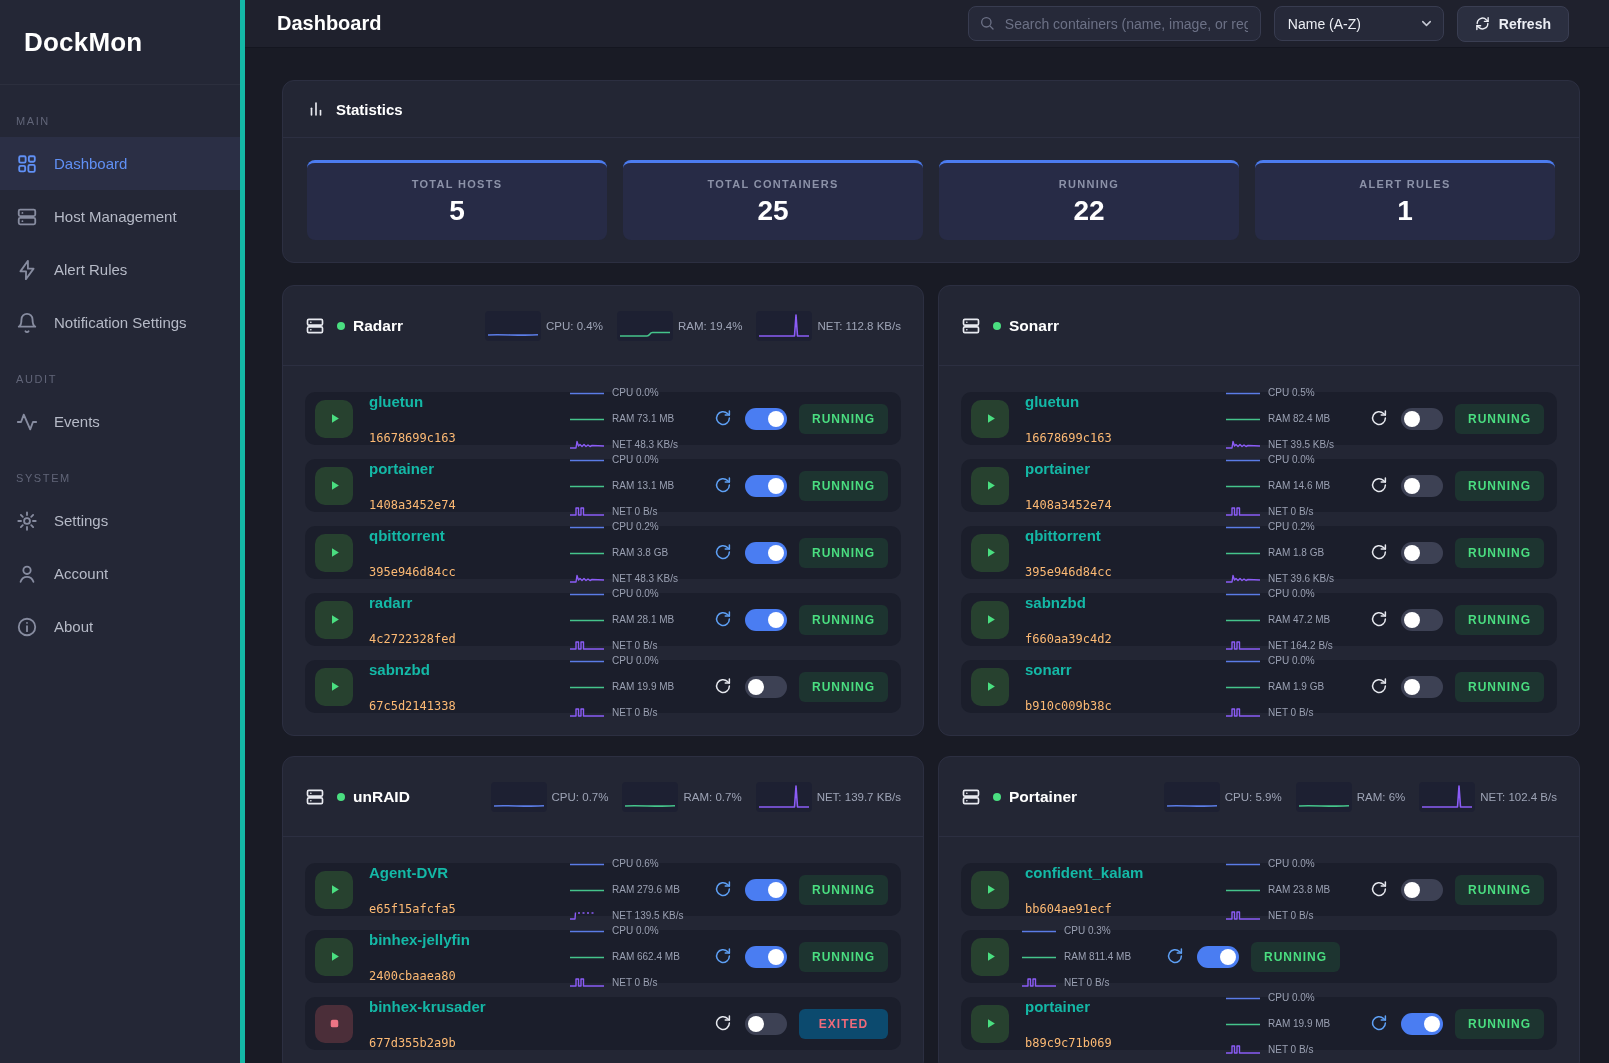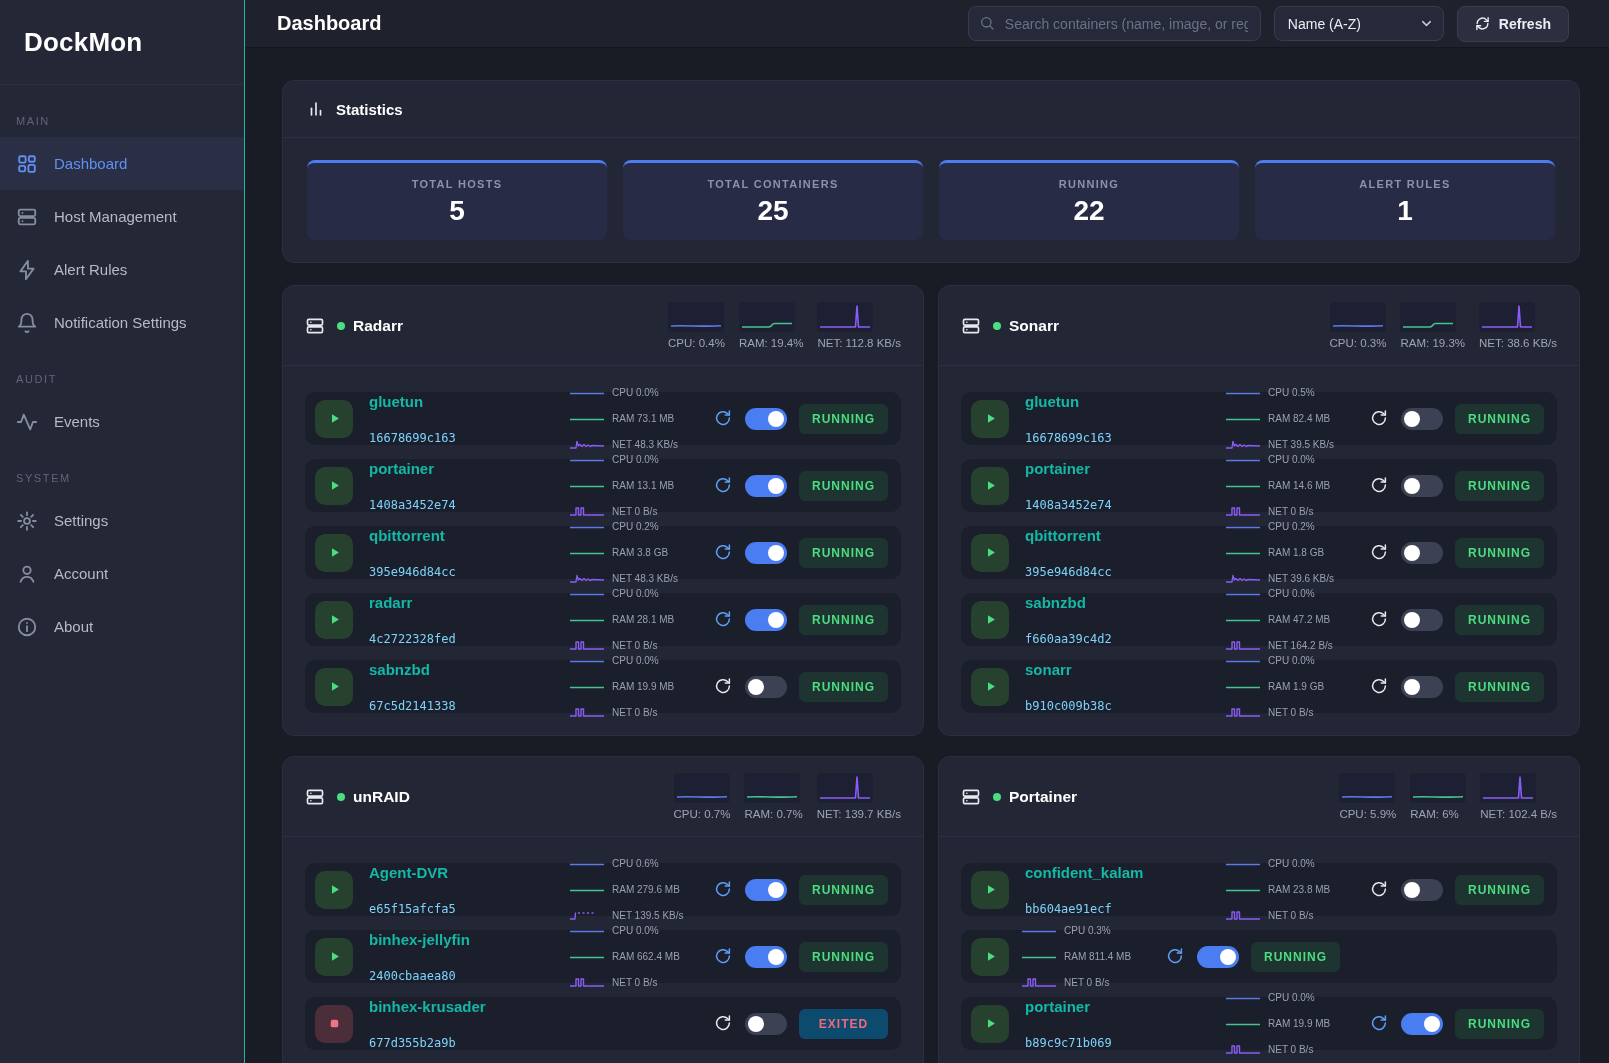--- a/index.html
+++ b/index.html
@@ -1,20 +1,20 @@
 <!DOCTYPE html>
 <html><head>
 <meta charset="utf-8">
 <style>
   *{box-sizing:border-box;margin:0;padding:0}
   html,body{width:1609px;height:1063px;overflow:hidden}
   body{background:#191b25;font-family:"Liberation Sans",sans-serif;display:flex;color:#e8eaf0}
 
   
-  .sidebar{width:245px;flex:none;background:#242736;border-right:1px solid #14b8a6;display:flex;flex-direction:column}
+  .sidebar{width:245px;flex:none;background:#242736;border-right:5px solid #14b8a6;display:flex;flex-direction:column}
   .logo{padding:27px 24px 26px;font-size:26px;font-weight:700;color:#fff;border-bottom:1px solid #2c2f3e;letter-spacing:.2px}
   .nav{padding-top:6px}
   .nav-section-label{padding:24px 16px 10px;font-size:11px;font-weight:400;letter-spacing:1.6px;color:#616578}
   .nav-item{height:53px;display:flex;align-items:center;gap:16px;padding:0 16px;color:#b6bac7;font-size:15px;cursor:pointer}
   .nav-item .icon{color:#878ca0}
   .nav-item.active{background:#2b2f45;color:#6090f5}
   .nav-item.active .icon{color:#6090f5}
 
   
   .icon{display:inline-flex;flex:none;align-items:center;justify-content:center}
@@ -49,33 +49,33 @@
 
   
   .hosts-grid{display:grid;grid-template-columns:1fr 1fr;gap:20px 14px}
   .host-card{overflow:hidden}
   .host-header{height:80px;padding:0 22px;display:flex;align-items:center;border-bottom:1px solid #2c2f41}
   .host-title{display:flex;align-items:center;margin-right:auto}
   .host-title .icon{width:20px;height:20px;color:#e8eaf0}
   .host-dot{width:8px;height:8px;border-radius:50%;background:#4ade80;margin:0 8px 0 12px}
   .host-name{font-size:15.5px;font-weight:700;color:#fff}
   .host-metrics{display:flex;gap:14px}
-  .hm{display:flex;flex-direction:column;gap:5px}
+  .hm{display:flex;flex-direction:row;align-items:center;gap:5px}
   .spark-box{width:56px;height:30px;background:#1d2032;border-radius:4px;overflow:hidden}
   .hm-label{font-size:11.5px;color:#9ea4b6;white-space:nowrap}
 
   .host-body{padding:26px 22px 22px;display:flex;flex-direction:column;gap:14px}
   .c-row{height:53px;flex:none;background:#1b1e2b;border-radius:10px;display:flex;align-items:center;gap:12px;padding:0 13px 0 10px}
   .action-btn{width:38px;height:38px;flex:none;border-radius:10px;border:none;display:flex;align-items:center;justify-content:center;cursor:pointer}
   .action-btn.play{background:#27412f;color:#4ade80}
   .action-btn.stop{background:#4b2e39;color:#ee7585}
   .action-btn .icon{width:15px;height:15px}
   .c-info{flex:1;min-width:0;padding-left:4px}
   .c-name{font-size:15px;font-weight:600;color:#14b8a6;line-height:1.2}
-  .c-id{font-size:12px;color:#7dd3fc;font-family:"DejaVu Sans Mono",monospace;margin-top:20px}
+  .c-id{font-size:12px;color:#fdba74;font-family:"DejaVu Sans Mono",monospace;margin-top:20px}
   .c-stats{width:132px;flex:none;display:flex;flex-direction:column;gap:14px}
   .stat-line{display:flex;align-items:center;gap:7px;height:12px}
   .stat-line span{font-size:10px;color:#9aa0b2;white-space:nowrap}
   .restart-btn{background:none;border:none;width:20px;height:20px;flex:none;cursor:pointer;padding:0}
   .restart-btn .icon{width:18px;height:18px}
   .c-row.on .restart-btn{color:#5ea0f5}
   .c-row.off .restart-btn{color:#e6e8ee}
   .toggle{width:42px;height:22px;flex:none;border-radius:11px;background:#3d4154;position:relative;cursor:pointer}
   .toggle .knob{width:16px;height:16px;border-radius:50%;background:#fff;position:absolute;top:3px;left:3px}
   .toggle.on{background:#4a7df2}
@@ -515,41 +515,20 @@
                 <svg viewBox="0 0 24 24" fill="none" stroke="currentColor" stroke-width="2" stroke-linecap="round" stroke-linejoin="round">
                   <rect x="3" y="4" width="18" height="7" rx="1.6"></rect>
                   <rect x="3" y="13" width="18" height="7" rx="1.6"></rect>
                   <line x1="7" y1="7.5" x2="7.01" y2="7.5"></line>
                   <line x1="7" y1="16.5" x2="7.01" y2="16.5"></line>
                 </svg>
               </span>
         <span class="host-dot"></span>
         <span class="host-name">Sonarr</span>
       </div>
-      <div class="host-metrics">
-
-        <div class="hm">
-          <div class="spark-box"><svg width="56" height="30" viewBox="0 0 56 30" fill="none" stroke="#5b7ce6" stroke-width="1.6" stroke-linejoin="round">
-                    <path d="M3 24 C16 23 36 25 53 23.8"></path>
-                  </svg></div>
-          <div class="hm-label">CPU: 0.3%</div>
-        </div>
-        <div class="hm">
-          <div class="spark-box"><svg width="56" height="30" viewBox="0 0 56 30" fill="none" stroke="#45c48b" stroke-width="1.6" stroke-linejoin="round">
-                    <path d="M3 25 L30 25 C33 25 32.5 21.5 35.5 21.5 L53 21.5"></path>
-                  </svg></div>
-          <div class="hm-label">RAM: 19.3%</div>
-        </div>
-        <div class="hm">
-          <div class="spark-box"><svg width="56" height="30" viewBox="0 0 56 30" fill="none" stroke="#8b5cf6" stroke-width="1.6" stroke-linejoin="round">
-                    <path d="M3 25 L38.5 25 L40 4 L41.5 25 L53 25"></path>
-                  </svg></div>
-          <div class="hm-label">NET: 38.6 KB/s</div>
-        </div>
-      </div>
     </div>
     <div class="host-body">
 
   <div class="c-row off">
     <button class="action-btn play">
                 <span class="icon " style="width:15px;height:15px">
                   <svg viewBox="0 0 24 24" fill="currentColor">
                     <path d="M8 5.2v13.6L19 12z"></path>
                   </svg>
                 </span>

